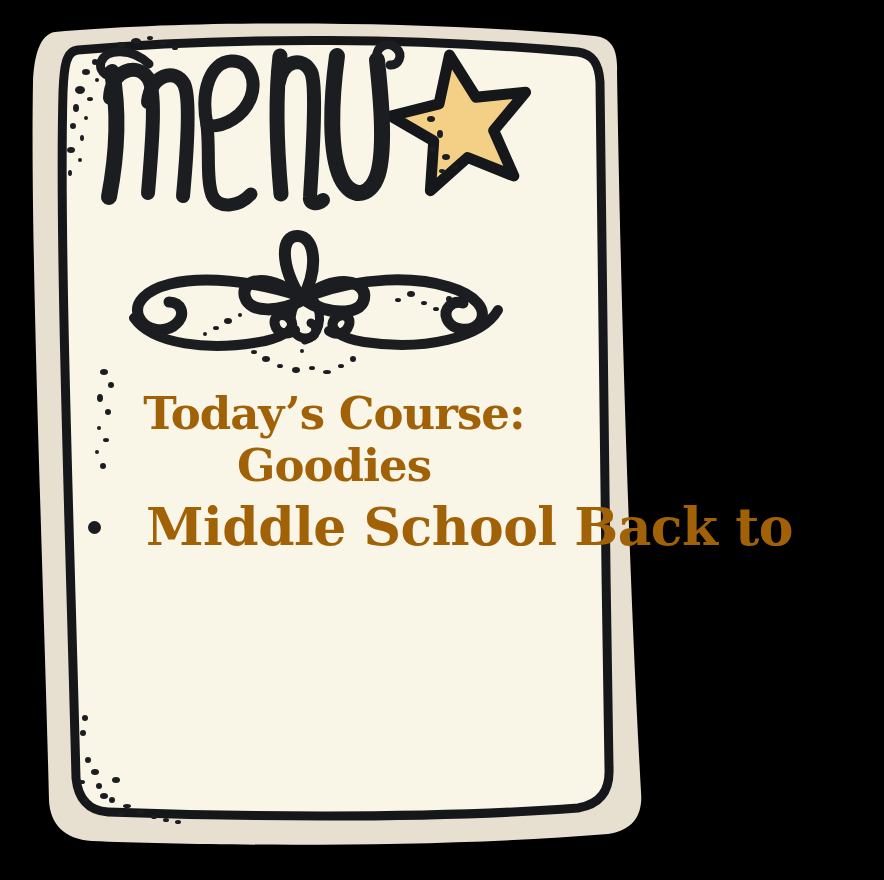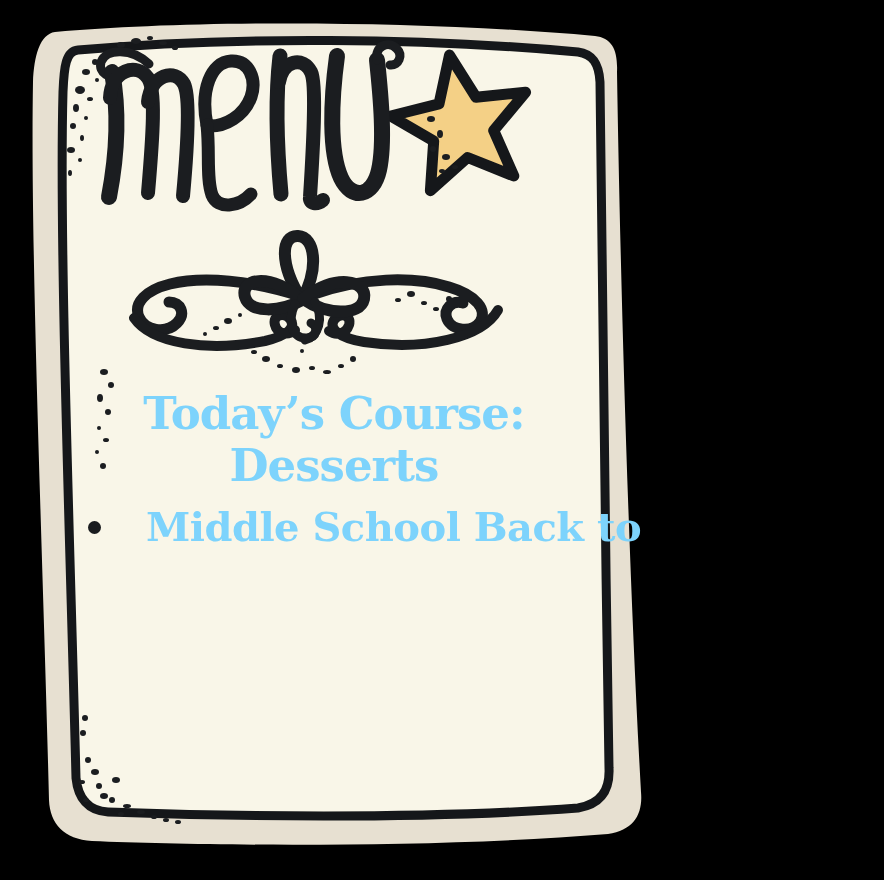--- a/index.html
+++ b/index.html
@@ -1,32 +1,32 @@
 <!DOCTYPE html>
 <html><head>
 <meta charset="utf-8">
 <style>
   html,body{margin:0;padding:0;background:#000;}
   .canvas{
     position:relative;width:884px;height:880px;background:#000;
     overflow:hidden;font-family:"DejaVu Serif","Liberation Serif",serif;
   }
   svg.art{position:absolute;left:0;top:0;}
-  .content{position:absolute;left:0;top:0;width:884px;height:880px;color:#7dd3fc;font-weight:bold;}
+  .content{position:absolute;left:0;top:0;width:884px;height:880px;color:#a16207;font-weight:bold;}
   .heading{
     position:absolute;left:58px;top:388px;width:552px;
     text-align:center;font-size:45px;line-height:52px;letter-spacing:-1px;
   }
   .menu-list{position:absolute;left:88px;top:502px;margin:0;padding:0;list-style:none;}
   .menu-list li{display:flex;align-items:flex-start;}
   .bullet{
     width:13px;height:13px;border-radius:50%;background:#1A1C1F;
     margin-top:19px;flex:none;
   }
-  .li-text{margin-left:45px;font-size:40px;line-height:50px;letter-spacing:-0.5px;white-space:nowrap;}
+  .li-text{margin-left:45px;font-size:52px;line-height:50px;letter-spacing:-0.5px;white-space:nowrap;}
   .ink{stroke:#1B1D20;fill:none;stroke-linecap:round;stroke-linejoin:round;}
 </style>
 </head>
 <body>
 
 <div class="canvas">
 
   <svg class="art" width="884" height="880" viewBox="0 0 884 880">
 
     <path fill="#E7E0D1" d="M 55,32 C 190,20 420,20 595,36 C 612,38 618,50 617,72
@@ -142,21 +142,21 @@
       <path stroke-width="12" d="M 301,299 C 268,272 240,279 245,297 C 250,314 281,312 302,300"></path>
       <path stroke-width="12" d="M 303,299 C 334,273 368,280 364,299 C 360,317 325,314 305,300"></path>
       <path stroke-width="9" d="M 295,304 C 287,322 292,339 307,338 C 317,337 319,327 311,323"></path>
       <path stroke-width="9" d="M 315,302 C 324,318 319,336 305,340"></path>
     </g>
   </svg>
 
   <div class="content">
     <div class="heading">
       <div>Today’s Course:</div>
-      <div>Desserts</div>
+      <div>Goodies</div>
     </div>
 
     <ul class="menu-list">
       <li>
         <span class="bullet"></span>
         <div class="li-text">
           <div>Middle School Back to</div>
         </div>
       </li>
     </ul>

